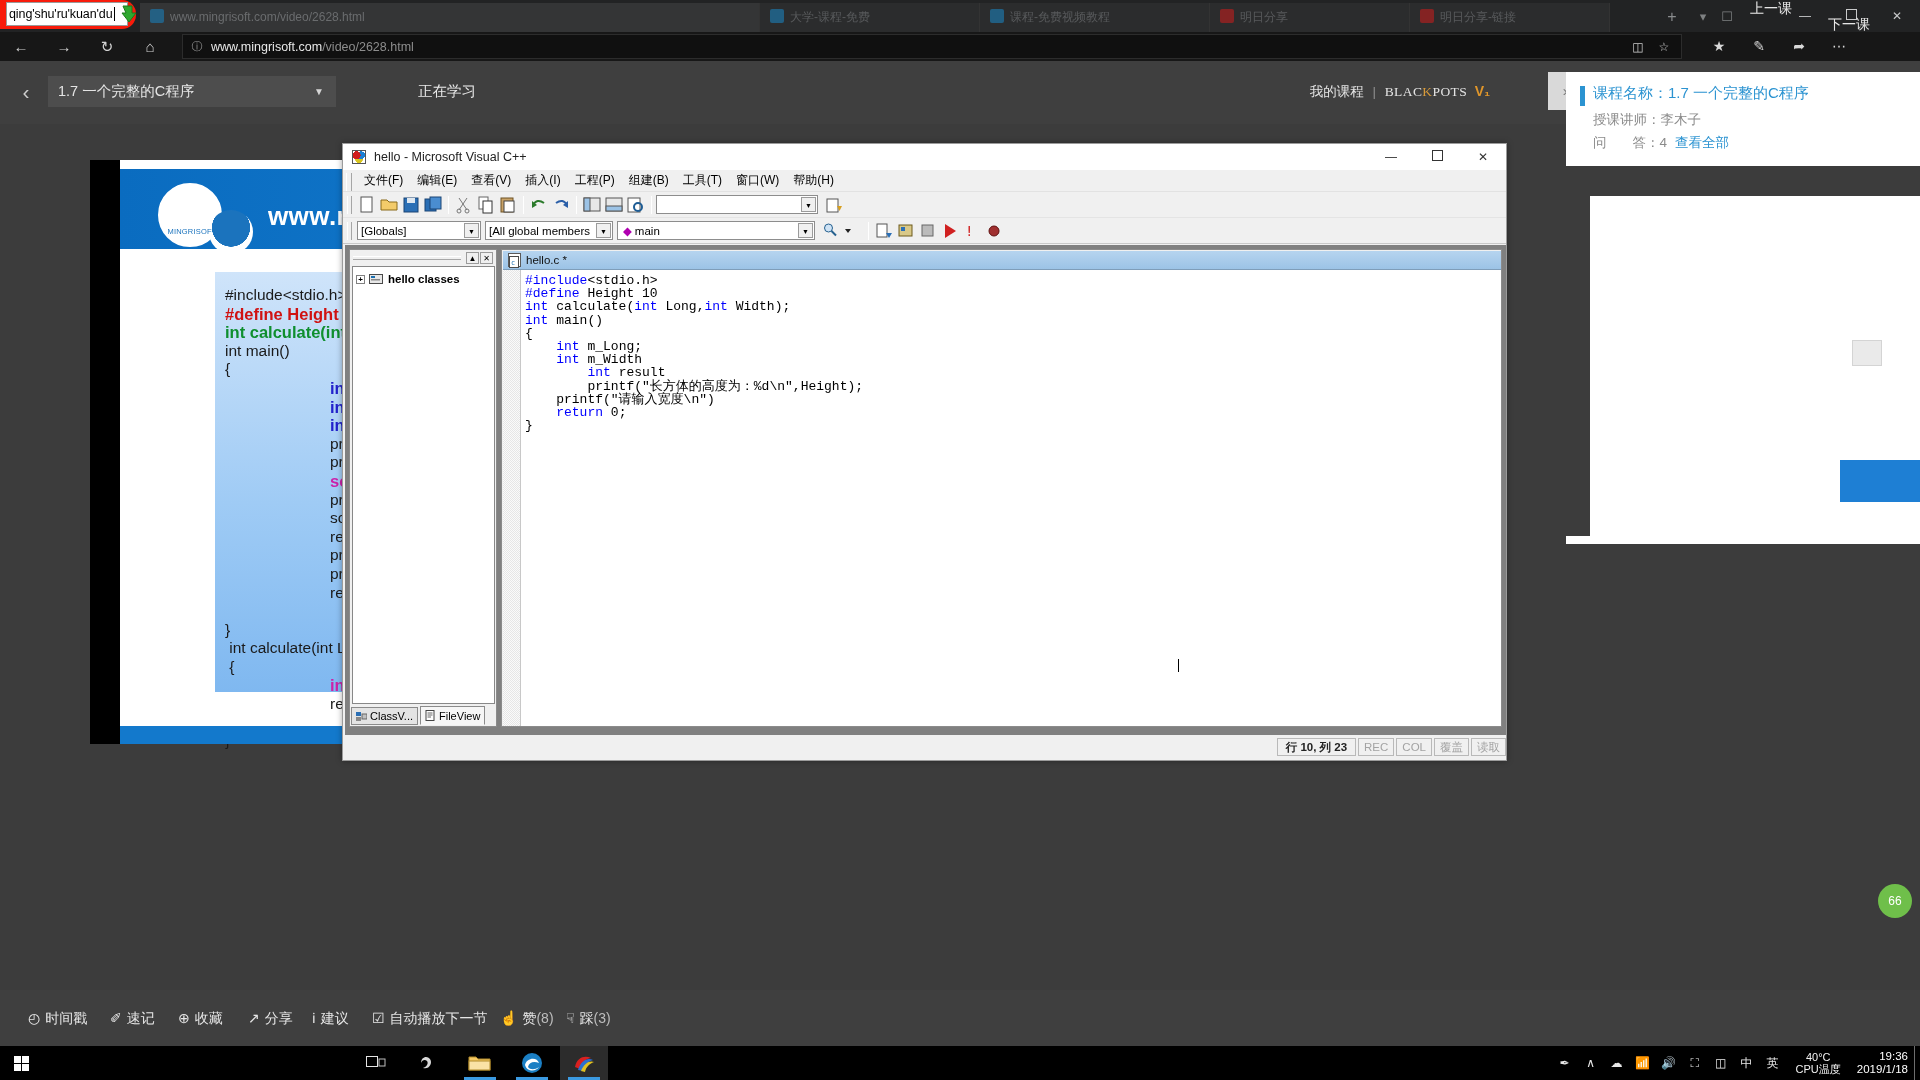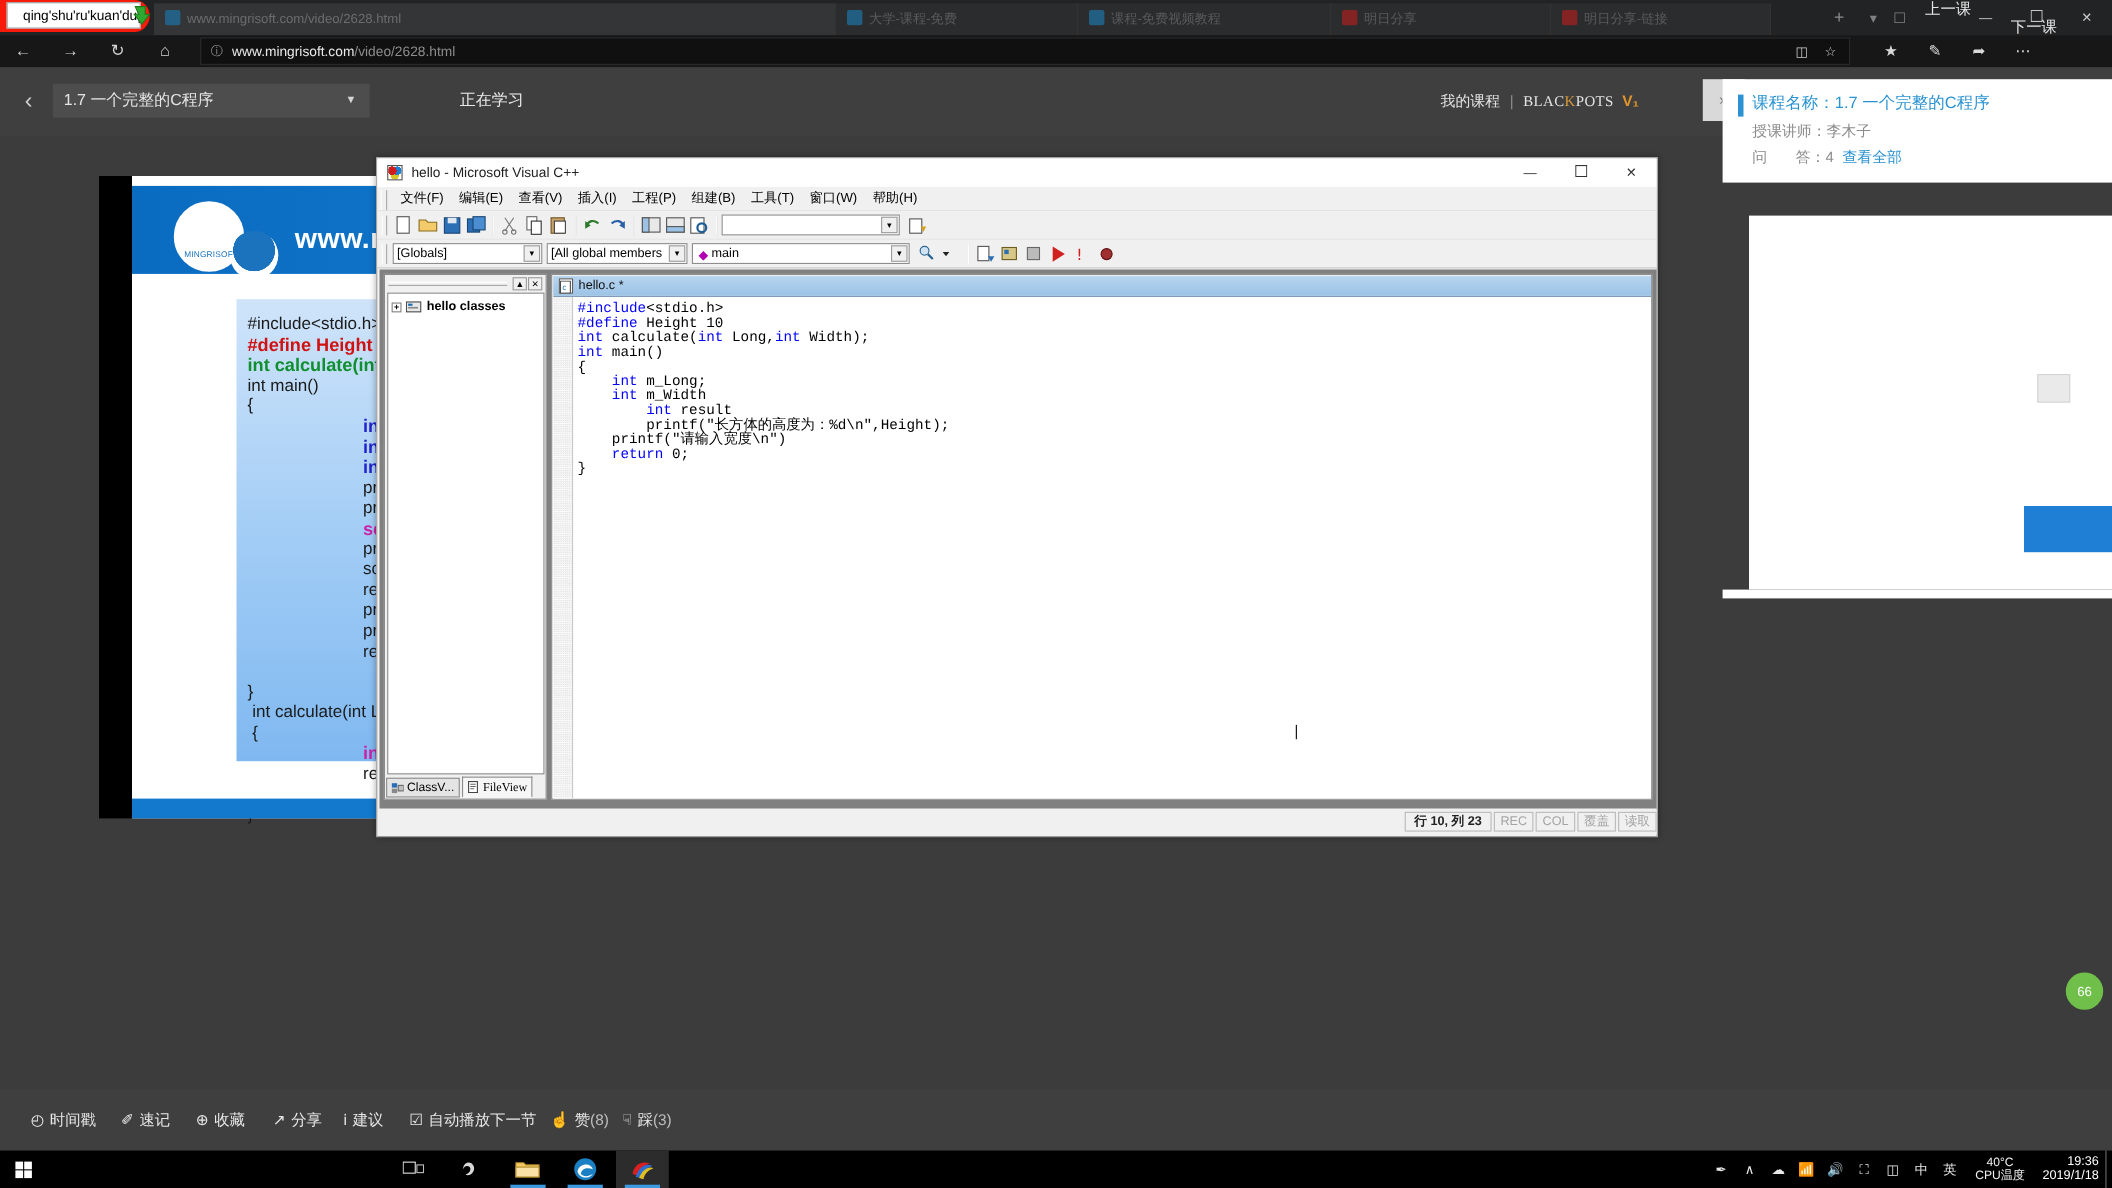--- a/index.html
+++ b/index.html
@@ -52,21 +52,21 @@
     background:#f81b0b; border-radius:0 14px 14px 0;
     z-index:40;
   }
   #ime-box {
     position:absolute; left:6px; top:2px; width:122px; height:24px;
     background:#ffffff; border:1px solid #9a9a9a;
     z-index:41; display:flex; align-items:center;
   }
   #ime-text {
     font-family:"Liberation Sans", sans-serif;
-    font-size:12.5px; color:#000; padding-left:14px; white-space:nowrap;
+    font-size:12.5px; color:#000; padding-left:2px; white-space:nowrap;
     letter-spacing:-0.1px;
   }
   #ime-caret {
     display:inline-block; width:1px; height:14px; background:#000;
     margin-left:1px;
   }
   #ime-icon {
     position:absolute; left:120px; top:4px; width:18px; height:20px; z-index:42;
   }
 
@@ -351,21 +351,21 @@
   #ws-tabs {
     position:absolute; left:1px; bottom:1px; width:145px; height:20px;
     display:flex; align-items:flex-end;
   }
   .ws-tab {
     height:18px; display:flex; align-items:center;
     font-size:11px; color:#000; padding:0 4px;
     border:1px solid #8b8b8b; background:#e4e4e4;
     margin-right:2px; white-space:nowrap;
   }
-  .ws-tab.active { background:#f6f6f6; height:19px; border-bottom:1px solid #f6f6f6;font-family:Liberation Serif, serif; }
+  .ws-tab.active { background:#f6f6f6; height:19px; border-bottom:1px solid #f6f6f6; }
   .ws-tab .ic { width:11px; height:11px; margin-right:3px; }
 
   #editor-frame {
     position:absolute; left:156px; top:4px; width:1001px; height:478px;
     background:#f0f0f0; border:1px solid #8b8b8b;
   }
   #editor-caption {
     position:absolute; left:1px; top:1px; width:998px; height:18px;
     background:linear-gradient(180deg,#b6d4ef 0%,#9cc3e6 100%);
     display:flex; align-items:center;
@@ -620,21 +620,21 @@
         <span class="arrow">▼</span>
       </div>
       <div class="tb-btn" style="margin-left: 6px;"><svg width="20" height="20" viewBox="0 0 20 20">
           <rect x="3" y="4" width="11" height="13" fill="#fff" stroke="#555"></rect>
           <path d="M13 11 L18 11 L15.5 16 Z" fill="#d8a020"></path>
         </svg></div>
     </div>
 
   <div id="vc-toolbar2">
     <div class="tb-grip"></div>
-    <div class="tb-combo" style="width:136px;margin-left:1px;">
+    <div class="tb-combo" style="width:124px;margin-left:1px;">
       <span class="txt">[Globals]</span>
       <span class="arrow">▼</span>
     </div>
     <div class="tb-combo" style="width:128px;margin-left:4px;">
       <span class="txt">[All global members</span>
       <span class="arrow">▼</span>
     </div>
     <div class="tb-combo" style="width:198px;margin-left:4px;">
       <span class="txt" style="color:#b000b0;padding-left:5px;">◆</span>
       <span class="txt">main</span>

